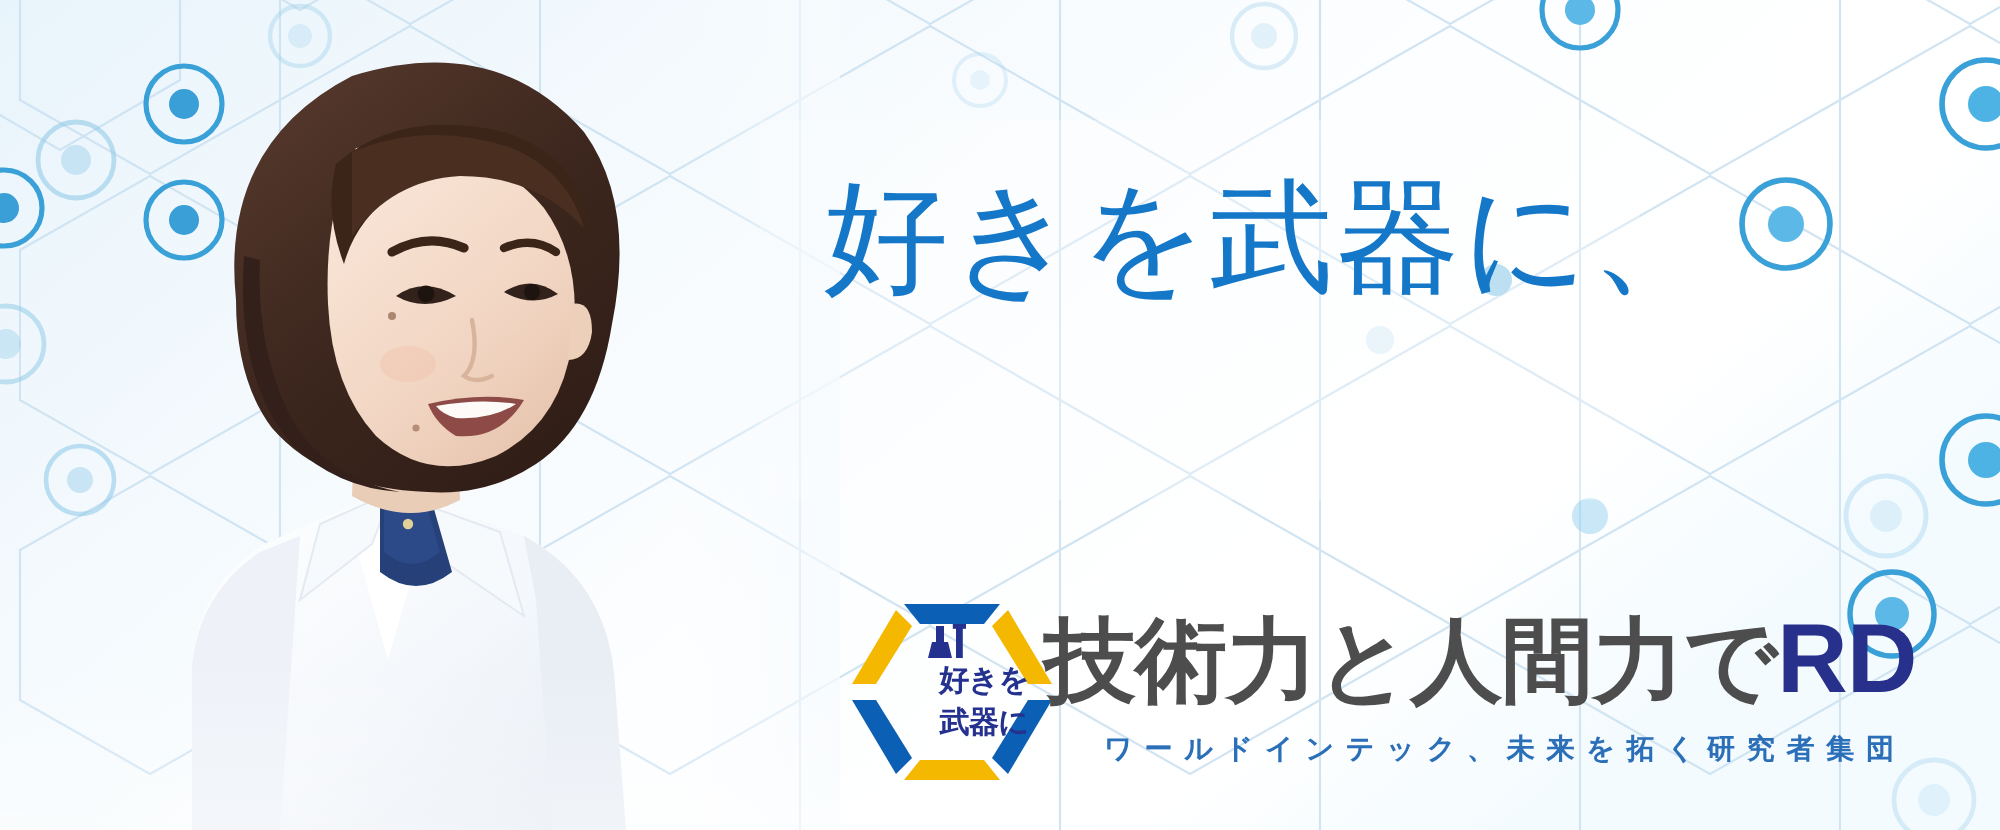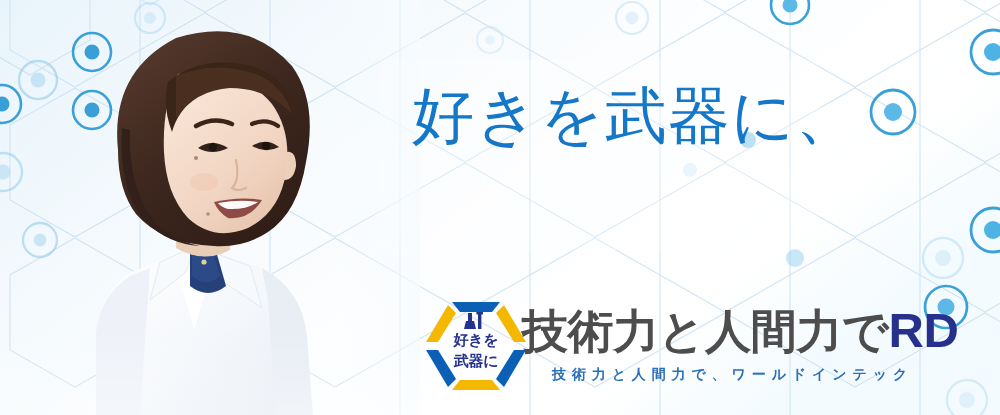--- a/index.html
+++ b/index.html
@@ -38,21 +38,21 @@
   }
   .photo-wrap svg { display: block; }
 
   
   .headline {
     position: absolute;
     left: 412px;
     top: 78px;
     width: 560px;
     color: #1577c8;
-    font-family: Liberation Mono, monospace;
+    font-family: Liberation Serif, serif;
     font-weight: 400;
     font-size: 62px;
     line-height: 1.38;
     letter-spacing: 0.02em;
     white-space: nowrap;
   }
   .headline .line { display: block; }
 
   
   .logo-lockup {
@@ -81,21 +81,21 @@
   }
   .emblem-flask {
     position: absolute;
     left: 0;
     top: 15px;
     width: 116px;
     text-align: center;
   }
   .emblem-line1, .emblem-line2 {
     position: absolute;
-    left: 0;
+    left: 16px;
     width: 116px;
     text-align: center;
     color: #25318f;
     font-family: "Liberation Sans", sans-serif;
     font-weight: 700;
     font-size: 15px;
     letter-spacing: -0.02em;
   }
   .emblem-line1 { top: 35px; }
   .emblem-line2 { top: 56px; text-align: center; }
@@ -404,16 +404,16 @@
         </g>
       </svg>
       <div class="emblem-line1">好きを</div>
       <div class="emblem-line2">武器に</div>
     </div>
 
     <div class="brand">
       <span class="brand-jp">技術力と人間力で</span><span class="brand-rd">RD</span>
     </div>
 
-    <div class="tagline">技術力と人間力で、ワールドインテック</div>
+    <div class="tagline">ワールドインテック、未来を拓く研究者集団</div>
   </div>
 
 </div>
 
 </body></html>

